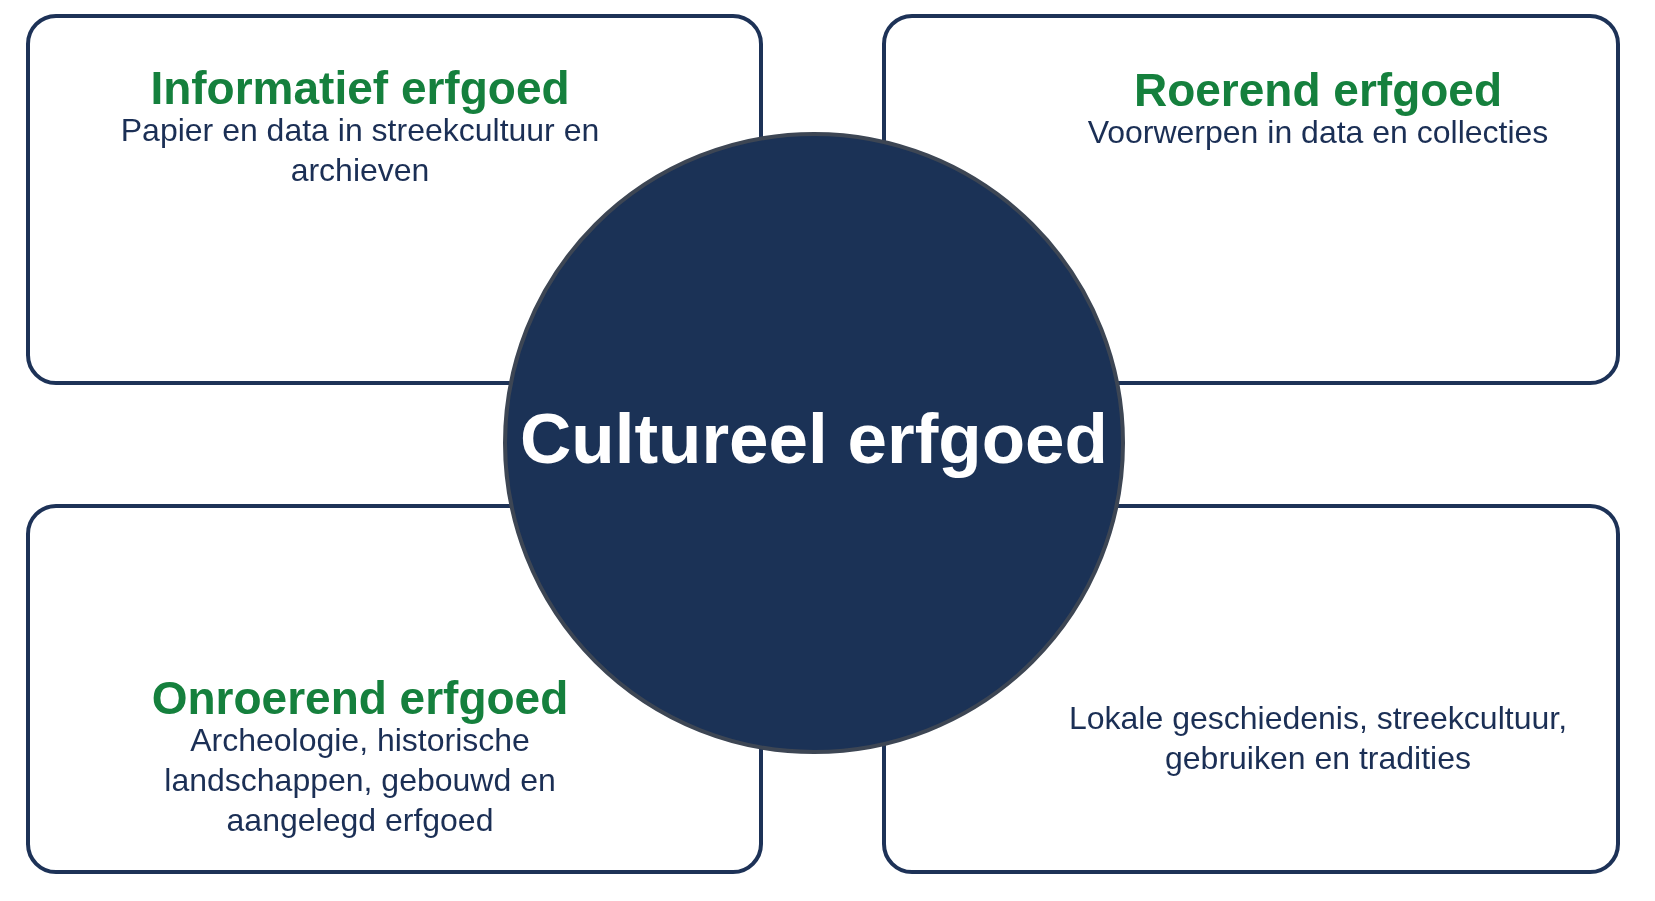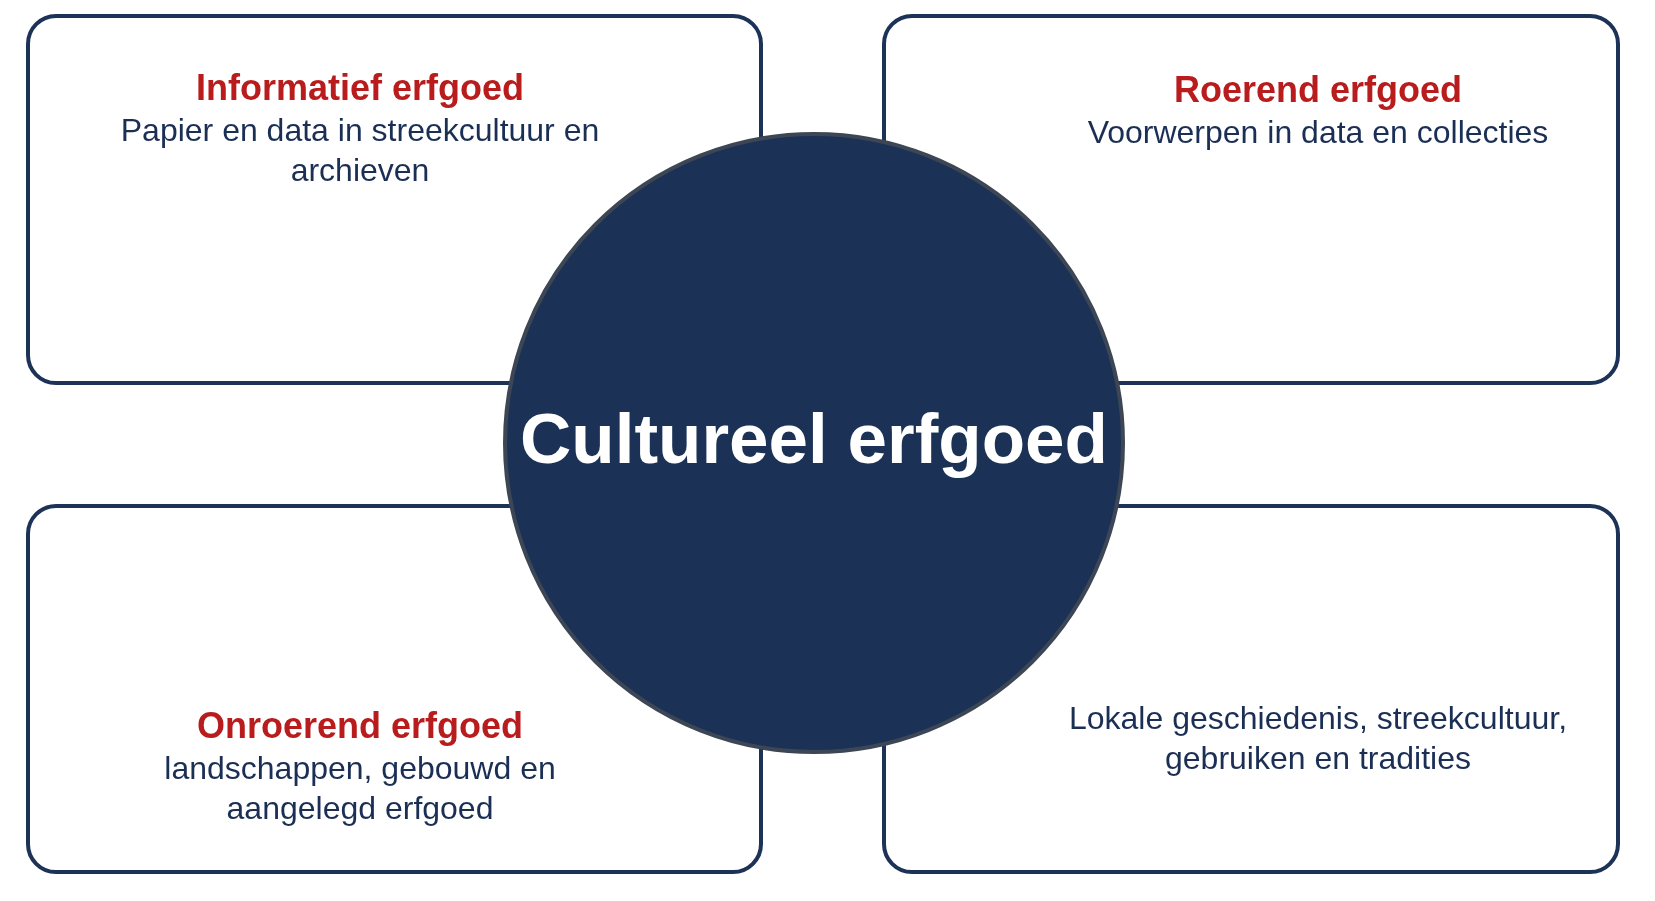--- a/index.html
+++ b/index.html
@@ -27,33 +27,33 @@
     .box-bl { left: 26px;  top: 504px; width: 737px; height: 370px; }
     .box-br { left: 882px; top: 504px; width: 738px; height: 370px; }
 
     .content {
       position: absolute;
       text-align: center;
       line-height: 40px;
     }
     .title {
       font-weight: bold;
-      font-size: 36px;
+      font-size: 46px;
       display: block;
-      color: #b91c1c;
+      color: #15803d;
       line-height: 44px;
     }
     .desc {
       font-size: 32px;
       display: block;
       color: #1b2f55;
     }
     .content-tl { left: 60px;  width: 600px; top: 66px; }
     .content-tr { left: 1018px; width: 600px; top: 68px; }
-    .content-bl { left: 60px;  width: 600px; top: 704px; }
+    .content-bl { left: 60px;  width: 600px; top: 676px; }
     .content-br { left: 1018px; width: 600px; top: 698px; }
 
     .hub {
       position: absolute;
       left: 503px;
       top: 132px;
       width: 622px;
       height: 622px;
       box-sizing: border-box;
       border-radius: 50%;
@@ -85,20 +85,21 @@
   <span class="desc">archieven</span>
 </div>
 
 <div class="content content-tr">
   <span class="title">Roerend erfgoed</span>
   <span class="desc">Voorwerpen in data en collecties</span>
 </div>
 
 <div class="content content-bl">
   <span class="title">Onroerend erfgoed</span>
+  <span class="desc">Archeologie, historische</span>
   <span class="desc">landschappen, gebouwd en</span>
   <span class="desc">aangelegd erfgoed</span>
 </div>
 
 <div class="content content-br">
   <span class="desc">Lokale geschiedenis, streekcultuur,</span>
   <span class="desc">gebruiken en tradities</span>
 </div>
 
 <div class="hub">

